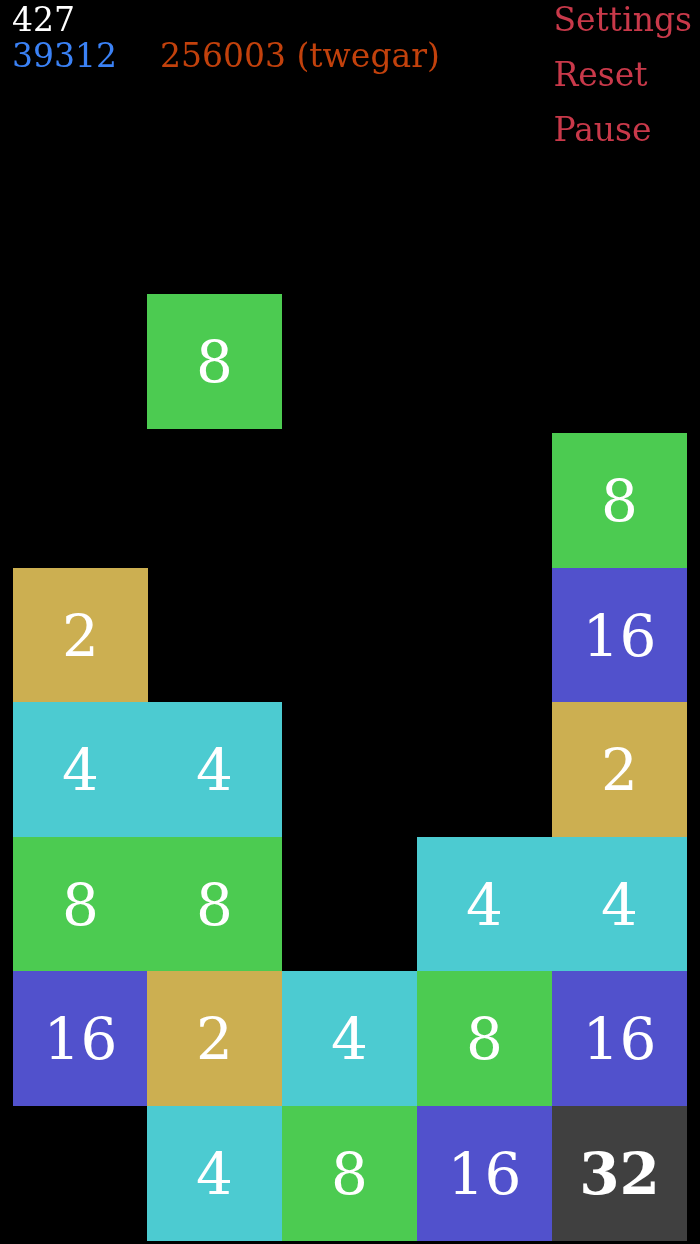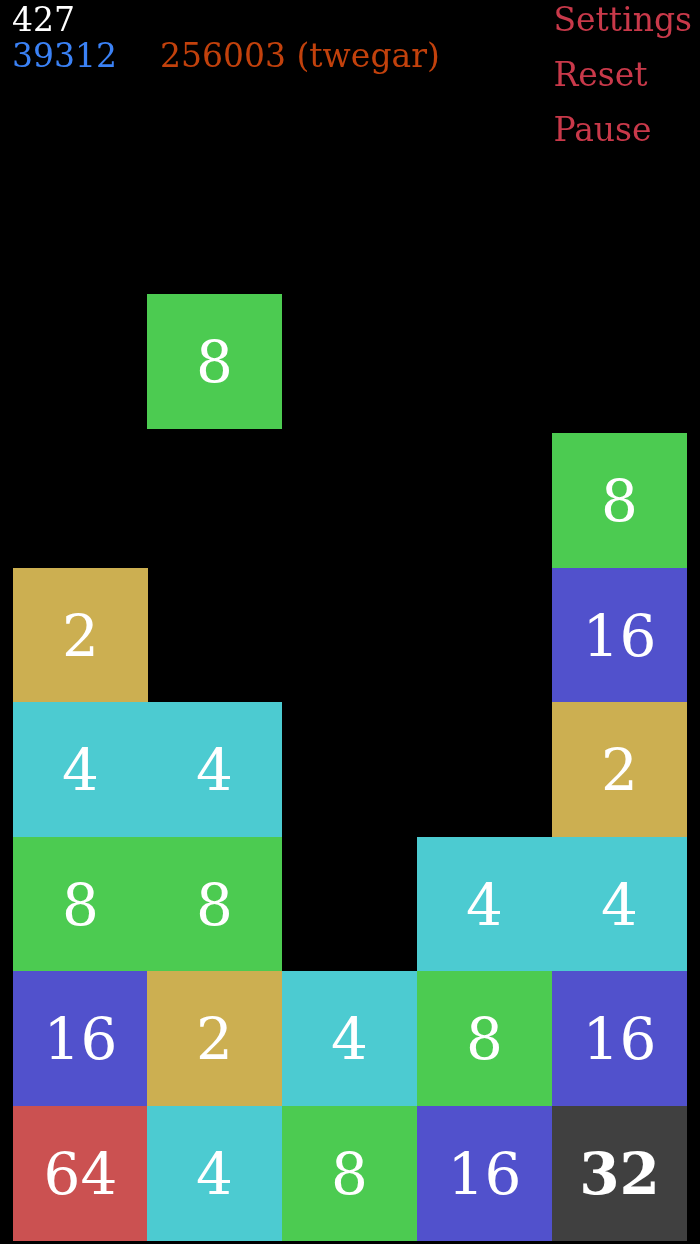--- a/index.html
+++ b/index.html
@@ -150,23 +150,20 @@
       </div>
       <div class="tile" style="left: 282px; top: 971px; width: 135px; height: 135px; background: rgb(76, 203, 209);">
         <span class="tile-val">4</span>
       </div>
       <div class="tile" style="left: 417px; top: 971px; width: 135px; height: 135px; background: rgb(76, 203, 81);">
         <span class="tile-val">8</span>
       </div>
       <div class="tile" style="left: 552px; top: 971px; width: 135px; height: 135px; background: rgb(81, 81, 204);">
         <span class="tile-val">16</span>
       </div>
-      <div class="tile" style="left: 13px; top: 1106px; width: 135px; height: 135px; background: rgb(203, 81, 81);">
-        <span class="tile-val">64</span>
-      </div>
       <div class="tile" style="left: 147px; top: 1106px; width: 135px; height: 135px; background: rgb(76, 203, 209);">
         <span class="tile-val">4</span>
       </div>
       <div class="tile" style="left: 282px; top: 1106px; width: 135px; height: 135px; background: rgb(76, 203, 81);">
         <span class="tile-val">8</span>
       </div>
       <div class="tile" style="left: 417px; top: 1106px; width: 135px; height: 135px; background: rgb(81, 81, 204);">
         <span class="tile-val">16</span>
       </div>
       <div class="tile" style="left: 552px; top: 1106px; width: 135px; height: 135px; background: #404040; font-weight: bold;">

